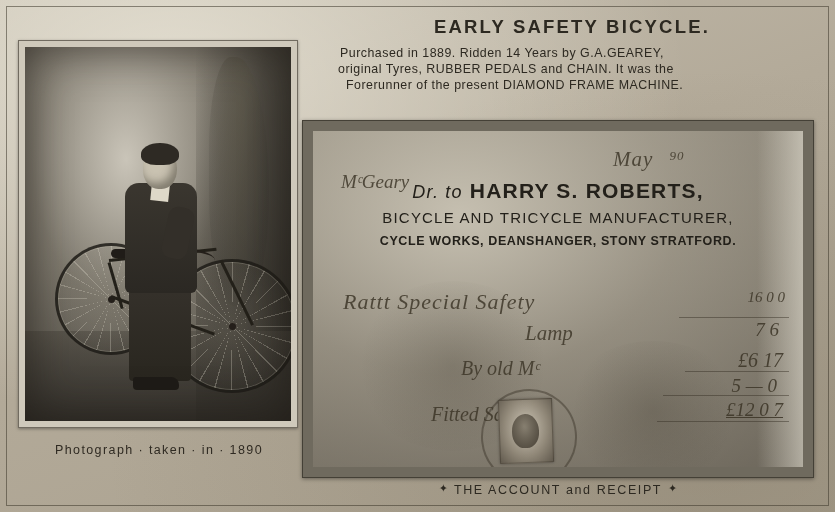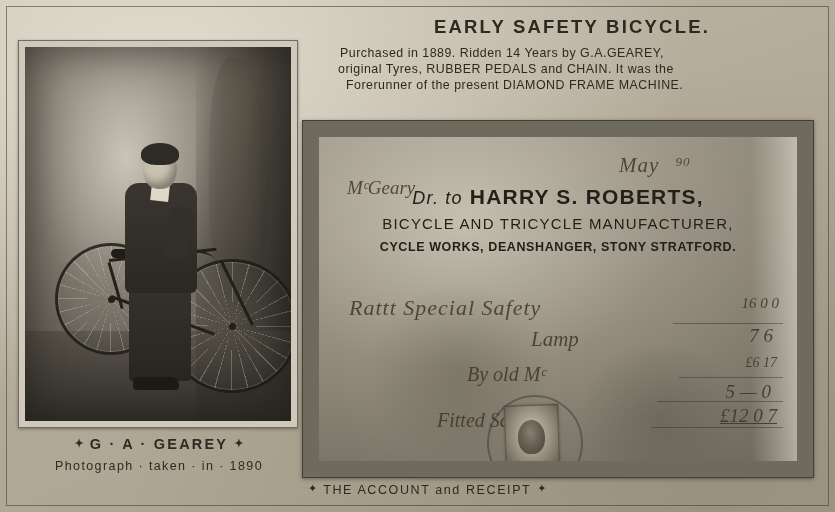--- a/index.html
+++ b/index.html
@@ -243,21 +243,21 @@
   #receipt-frame {
     position: absolute;
     left: 302px;
     top: 120px;
     width: 512px;
     height: 358px;
     background: #6f6a5e;
     border: 1px solid rgba(40,36,28,0.6);
     box-shadow: 0 1px 4px rgba(0,0,0,0.4);
     box-sizing: border-box;
-    padding: 16px;
+    padding: 10px;
   }
   #receipt {
     position: relative;
     width: 100%;
     height: 100%;
     overflow: hidden;
     background-color: #948d7e;
     background-image:
       radial-gradient(ellipse at 30% 25%, rgba(205,199,184,0.85) 0%, rgba(160,154,140,0.4) 45%, rgba(95,90,80,0.55) 100%),
       linear-gradient(175deg, #a49d8e 0%, #8e8779 55%, #7c7568 100%);
@@ -326,21 +326,21 @@
     position: absolute;
     font-family: "Liberation Serif", serif;
     font-style: italic;
     color: #3b3426;
     opacity: 0.85;
     white-space: nowrap;
     text-align: right;
   }
   #amt1 { right: 18px; top: 158px; font-size: 15px; }
   #amt2 { right: 24px; top: 188px; font-size: 19px; }
-  #amt3 { right: 20px; top: 218px; font-size: 14px; }
+  #amt3 { right: 20px; top: 218px; font-size: 20px; }
   #amt4 { right: 26px; top: 244px; font-size: 19px; }
   #amt5 { right: 20px; top: 268px; font-size: 19px; text-decoration: underline; }
 
   .rule {
     position: absolute;
     right: 14px;
     height: 1px;
     background: rgba(50,44,34,0.45);
   }
   #rule1 { top: 186px; width: 110px; }
@@ -377,21 +377,21 @@
     border-radius: 50%;
     transform: rotate(-6deg);
   }
 
   
   #bottom-caption {
     position: absolute;
     left: 302px;
     top: 482px;
     width: 512px;
-    text-align: left;
+    text-align: center;
     font-size: 12.5px;
     letter-spacing: 1.6px;
     color: #2d2921;
     white-space: nowrap;
   }
 </style>
 </head>
 <body>
 
 <div id="page">
@@ -424,23 +424,20 @@
       <div class="man-arm"></div>
       <div class="man-collar"></div>
       <div class="man-head"></div>
       <div class="man-hair"></div>
 
       <div class="photo-vignette"></div>
     </div>
   </div>
 
   <div id="photo-caption">
-    <div id="caption-name">
-      <span class="deco">✦</span><span>G · A · GEAREY</span><span class="deco">✦</span>
-    </div>
     <div id="caption-sub">Photograph · taken · in · 1890</div>
   </div>
 
   <div id="title-block">
     <div id="main-title">EARLY  SAFETY  BICYCLE.</div>
     <div id="desc">
       <span class="ln ln1">Purchased in 1889.  Ridden 14 Years by G.A.GEAREY,</span>
       <span class="ln ln3">original Tyres, RUBBER PEDALS and CHAIN.  It was the</span>
       <span class="ln ln4">Forerunner of the present DIAMOND FRAME MACHINE.</span>
     </div>

